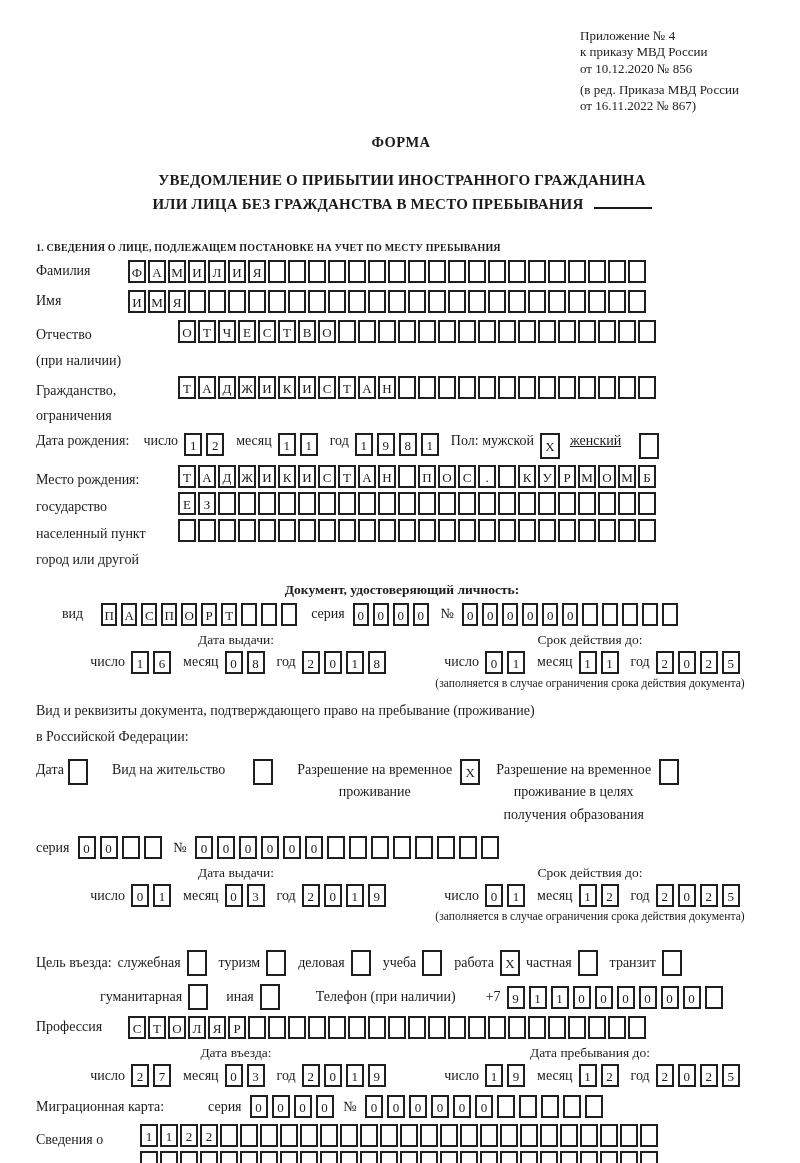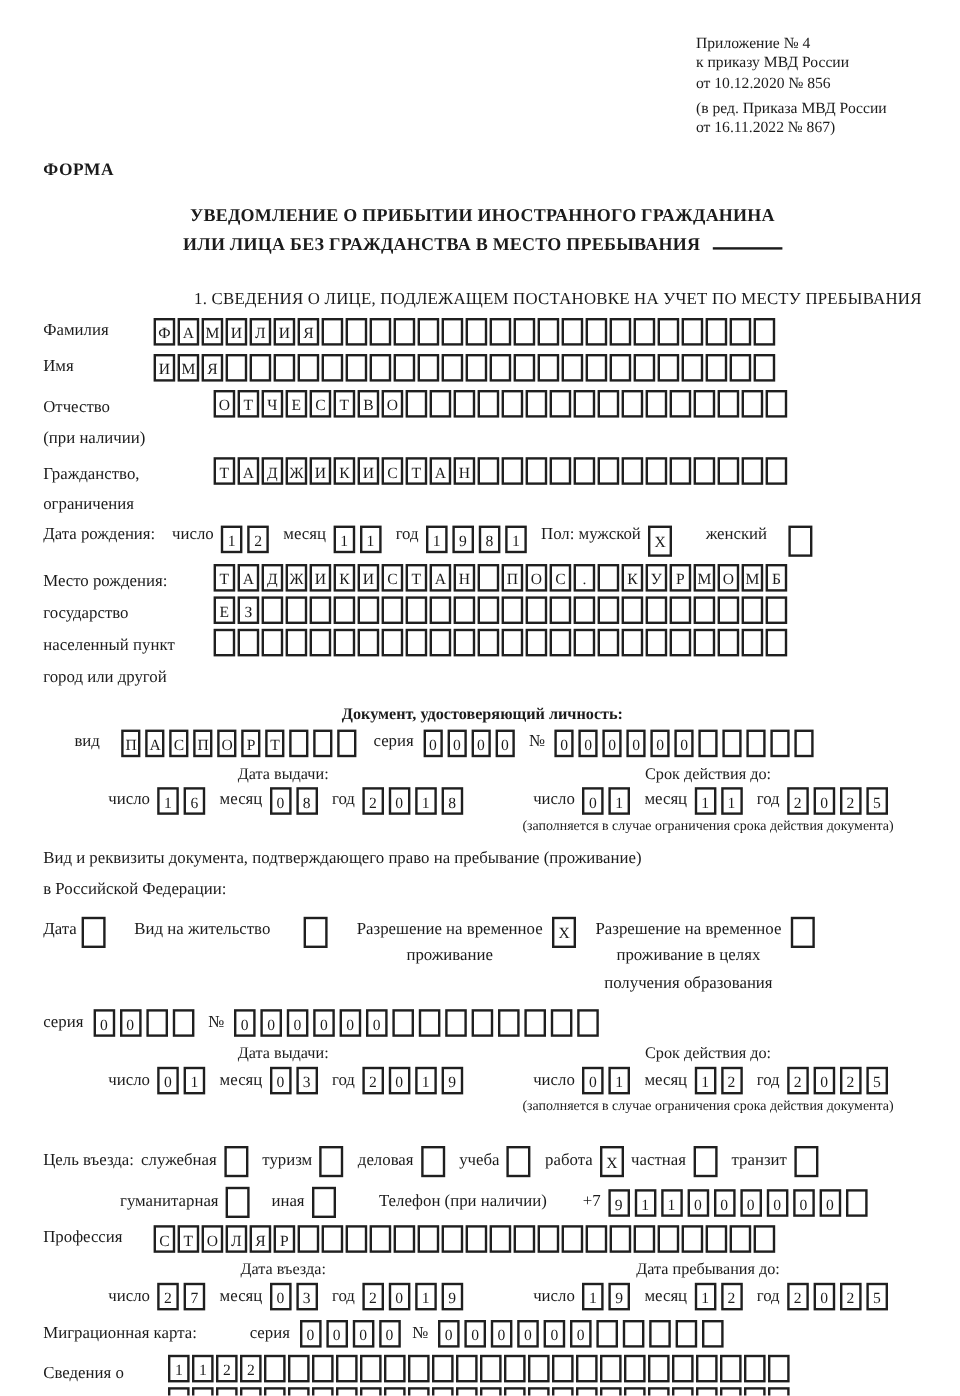--- a/index.html
+++ b/index.html
@@ -8,26 +8,26 @@
     width:800px; height:1163px; overflow:hidden;
     background:#ffffff; color:#1b1b1b;
     font-family:"Liberation Serif","DejaVu Serif",serif;
     font-size:14px;
   }
   .page { position:relative; width:800px; height:1163px; padding:28px 32px 0 36px; }
 
   
   .hdr { margin-left:auto; width:188px; font-size:13px; line-height:1.25; }
   .hdr .sub { margin-top:5px; }
-  .forma { text-align:left; font-weight:bold; font-size:14.5px; margin:20px 2px 0 0; letter-spacing:.5px; }
+  .forma { text-align:center; font-weight:bold; font-size:14.5px; margin:20px 2px 0 0; letter-spacing:.5px; }
 
   
   .title { text-align:center; font-weight:bold; font-size:15px; line-height:1.55; margin-top:18px; letter-spacing:.2px; }
   .uline { display:inline-block; width:58px; border-bottom:2px solid #1b1b1b; height:12px; margin-left:10px; }
-  .sect { font-weight:normal; font-size:14px; margin-top:26px; letter-spacing:.2px;text-align:right; }
+  .sect { font-weight:bold; font-size:10px; margin-top:26px; letter-spacing:.2px; }
 
   
   .cells { display:flex; flex-wrap:nowrap; align-items:center; }
   .cell {
     flex:none; display:inline-block;
     width:18px; height:23px; margin-right:2px;
     border:2px solid #1f1f1f;
     text-align:center; font-size:13px; line-height:21px;
     font-family:"Liberation Serif","DejaVu Serif",serif;
   }
@@ -238,21 +238,21 @@
     <span class="cells gap6">
         <span class="cell">1</span>
         <span class="cell">9</span>
         <span class="cell">8</span>
         <span class="cell">1</span>
       </span>
     <span class="mr6 ml8">Пол: мужской</span>
     <span class="cells chk">
         <span class="cell">X</span>
       </span>
-    <span class="mr8" style="margin-left:26px;">женский</span>
+    <span class="mr8" style="margin-left:8px;text-decoration:underline;">женский</span>
     <span class="cells chk" style="margin-left:10px;">
         <span class="cell"></span>
       </span>
   </div>
 
   <div class="frow" style="margin-top:6px;">
     <div class="lblcol w142" style="line-height:1.9;">
       <div>Место рождения:</div>
       <div>государство</div>
       <div>населенный пункт</div>

